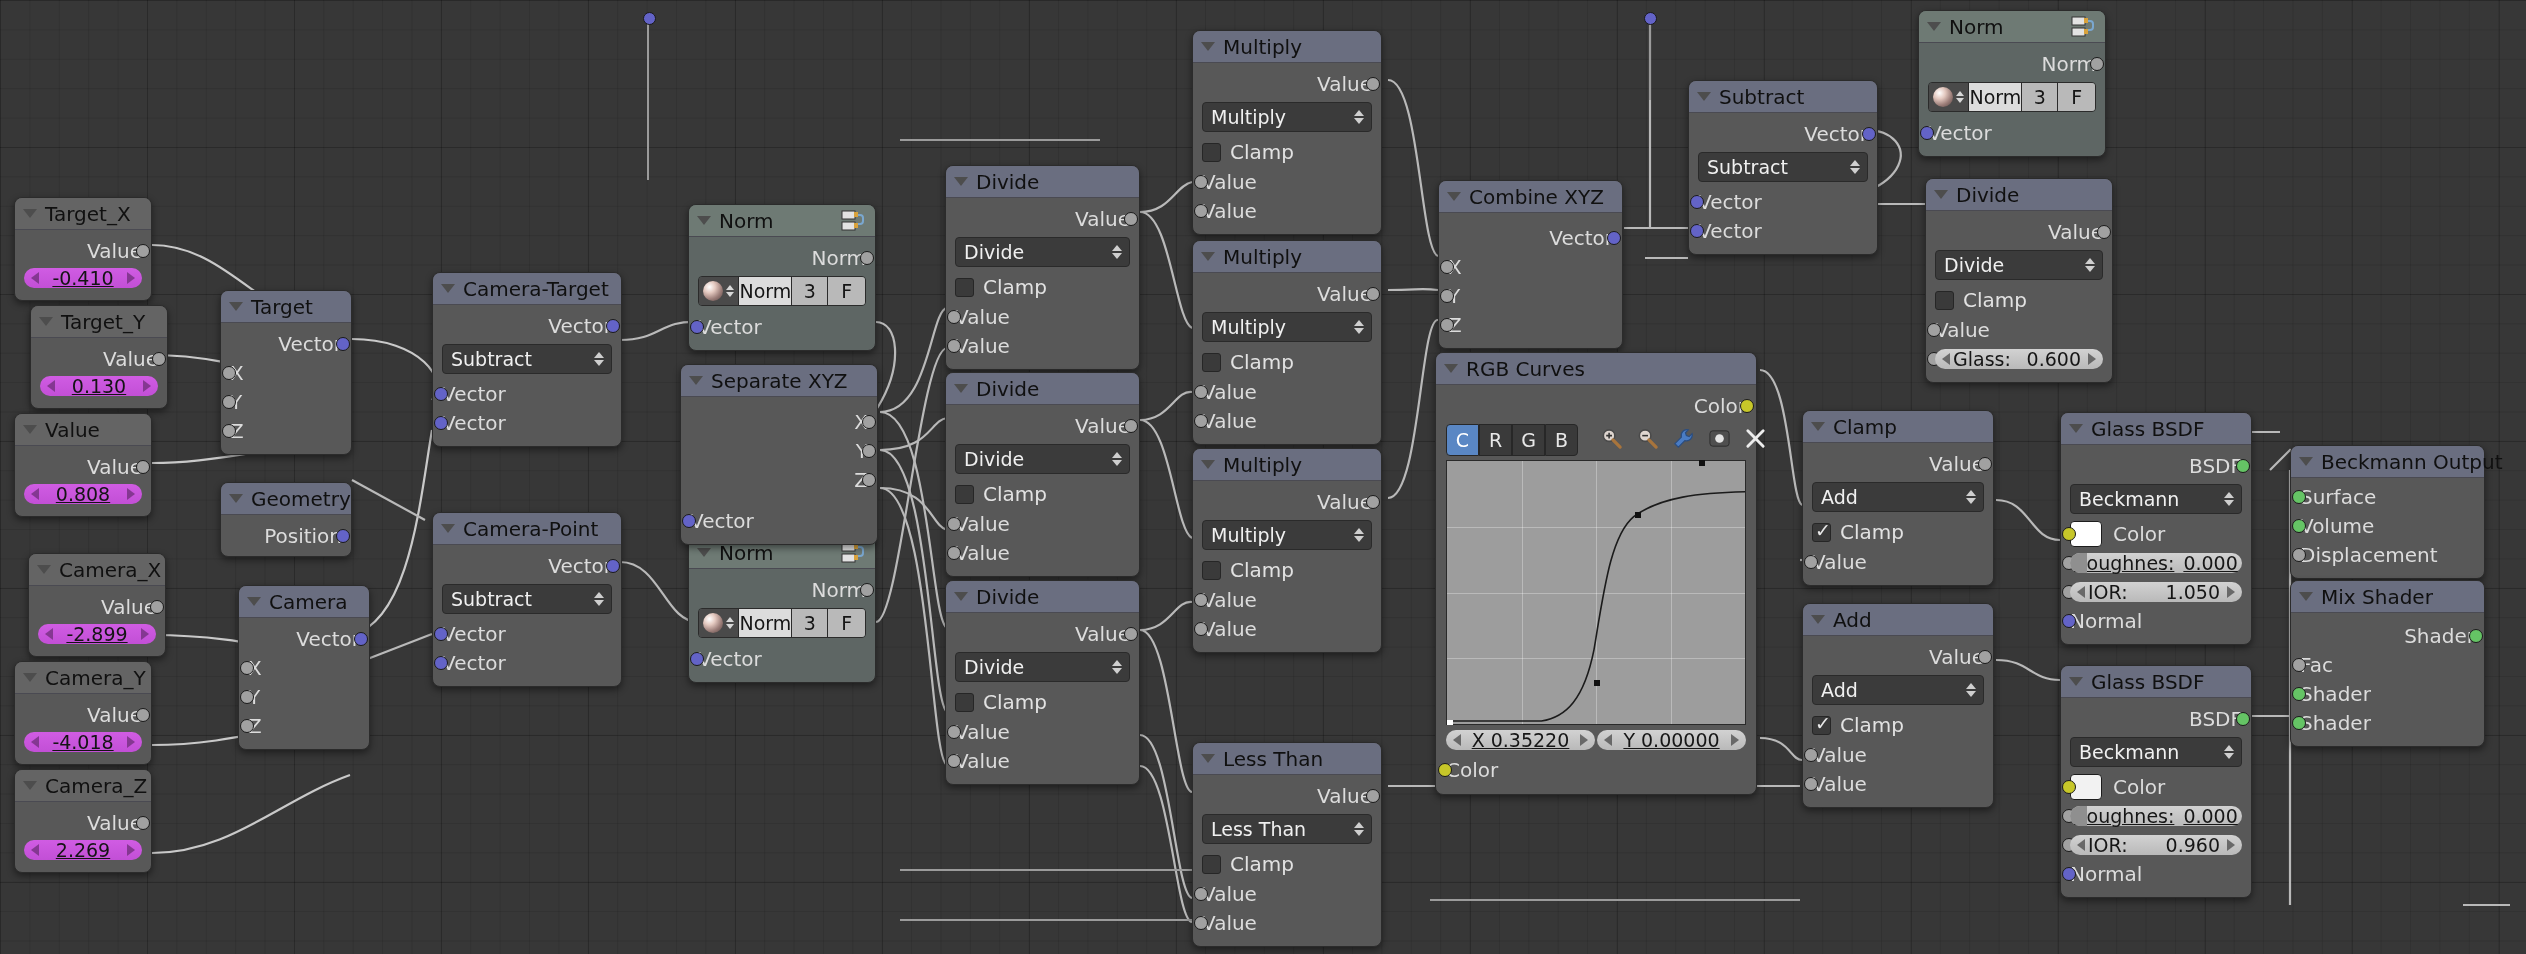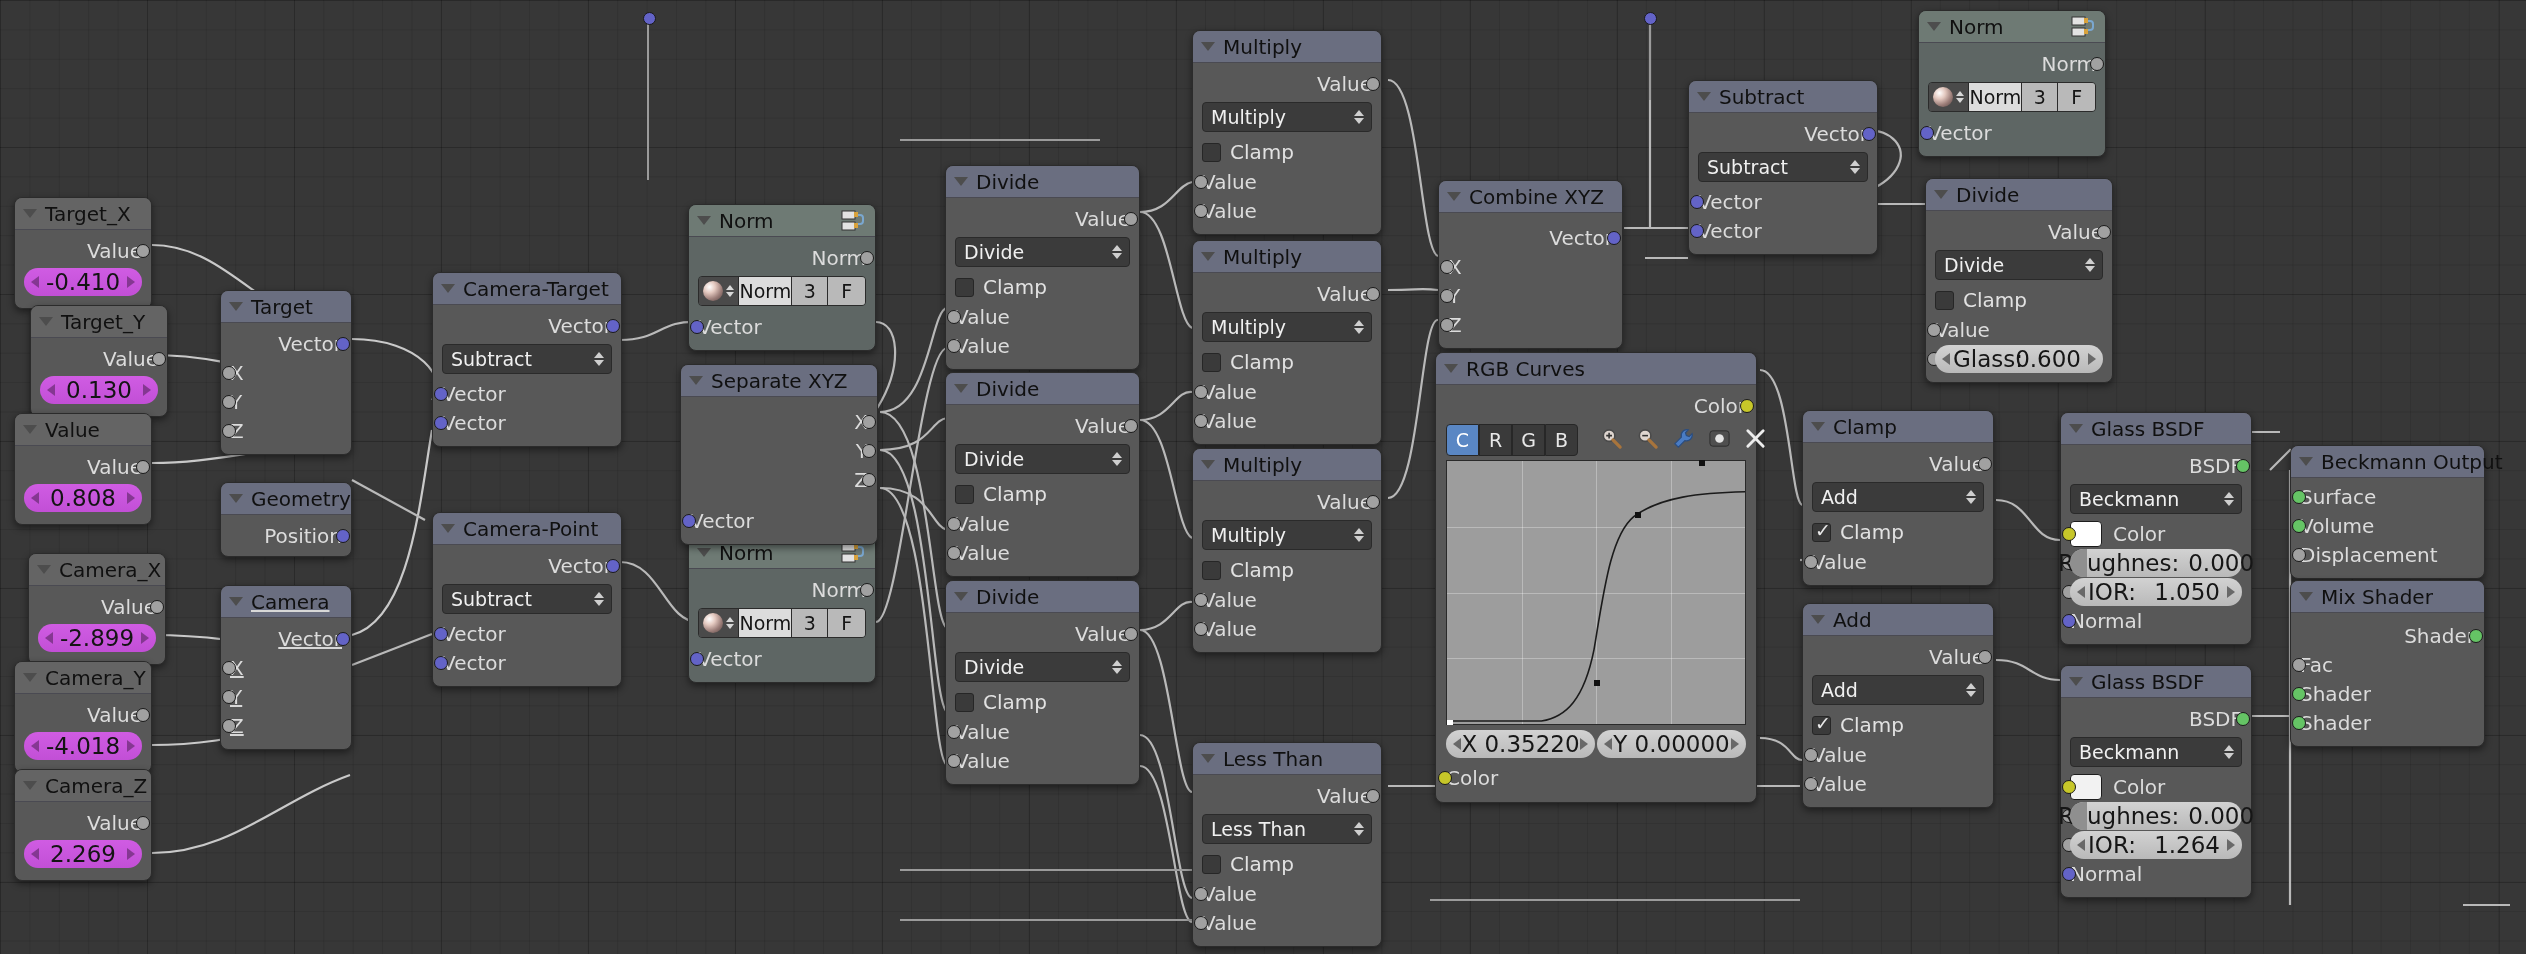--- a/index.html
+++ b/index.html
@@ -72,23 +72,23 @@
   .dropdown .arrows i{ width:0;height:0;border-left:5px solid transparent;border-right:5px solid transparent; }
   .dropdown .arrows i.u{ border-bottom:6px solid #cfcfcf; }
   .dropdown .arrows i.d{ border-top:6px solid #cfcfcf; }
 
   .chk{ display:flex; align-items:center; gap:9px; height:30px; font-size:20px; color:#e2e2e2;}
   .chk .box{ width:19px;height:19px;background:#3a3a3a;border:1px solid #262626;border-radius:3px;
              position:relative; }
   .chk.on .box:after{ content:"✓"; position:absolute; left:2px; top:-5px; font-size:19px; color:#e9e9e9;}
 
   .slider{
-    height:28px; margin:3px 0; border-radius:14px;
+    height:20px; margin:3px 0; border-radius:14px;
     display:flex; align-items:center; justify-content:center;
-    font-size:23px; position:relative; color:#111;
+    font-size:19px; position:relative; color:#111;text-decoration:underline;
   }
   .slider.value{ background:linear-gradient(#d05ce3,#c24fd6); color:#141414; }
   .slider.num{ background:linear-gradient(#d2d2d2,#b9b9b9); color:#161616; }
   .slider.num .lbl{ position:absolute; left:18px; }
   .slider.num .val{ position:absolute; right:22px; }
   .slider.bar{ background:linear-gradient(#d2d2d2,#b9b9b9); }
   .slider.bar:before{ content:""; position:absolute; left:0; top:0; bottom:0; width:10%;
       background:#8f8f8f; border-top-left-radius:14px;border-bottom-left-radius:14px;}
   .slider .ar{ position:absolute; width:0;height:0;
       border-top:6px solid transparent;border-bottom:6px solid transparent; opacity:.75;}
@@ -361,21 +361,21 @@
     <span>Geometry</span>
   </div>
   <div class="body" style="padding-bottom:6px;">
     <div class="row r">
       <span>Position</span>
       <span class="sock out s-vec" style="top:8px;"></span>
     </div>
   </div>
 </div>
 
-<div class="node" style="left:220px;top:585px;width:132px;text-decoration:underline;">
+<div class="node" style="left:238px;top:585px;width:132px;">
   <div class="hdr">
     <span class="tri"></span>
     <span>Camera</span>
   </div>
   <div class="body">
     <div class="row r">
       <span>Vector</span>
       <span class="sock out s-vec" style="top:8px;"></span>
     </div>
     <div class="row">
@@ -1118,21 +1118,21 @@
       <span class="slider bar" style="width:100%;display:flex;align-items:center;justify-content:center;gap:9px;color:#161616;">
         <span>Roughnes:</span>
         <span>0.000</span>
       </span>
     </div>
     <div class="row">
       <span class="sock s-gray" style="top:8px;"></span>
       <span class="slider num" style="width:100%;">
         <span class="ar l"></span>
         <span class="lbl">IOR:</span>
-        <span class="val">1.264</span>
+        <span class="val">0.960</span>
         <span class="ar r"></span>
       </span>
     </div>
     <div class="row">
       <span class="sock s-vec" style="top:8px;"></span>
       <span>Normal</span>
     </div>
   </div>
 </div>
 

